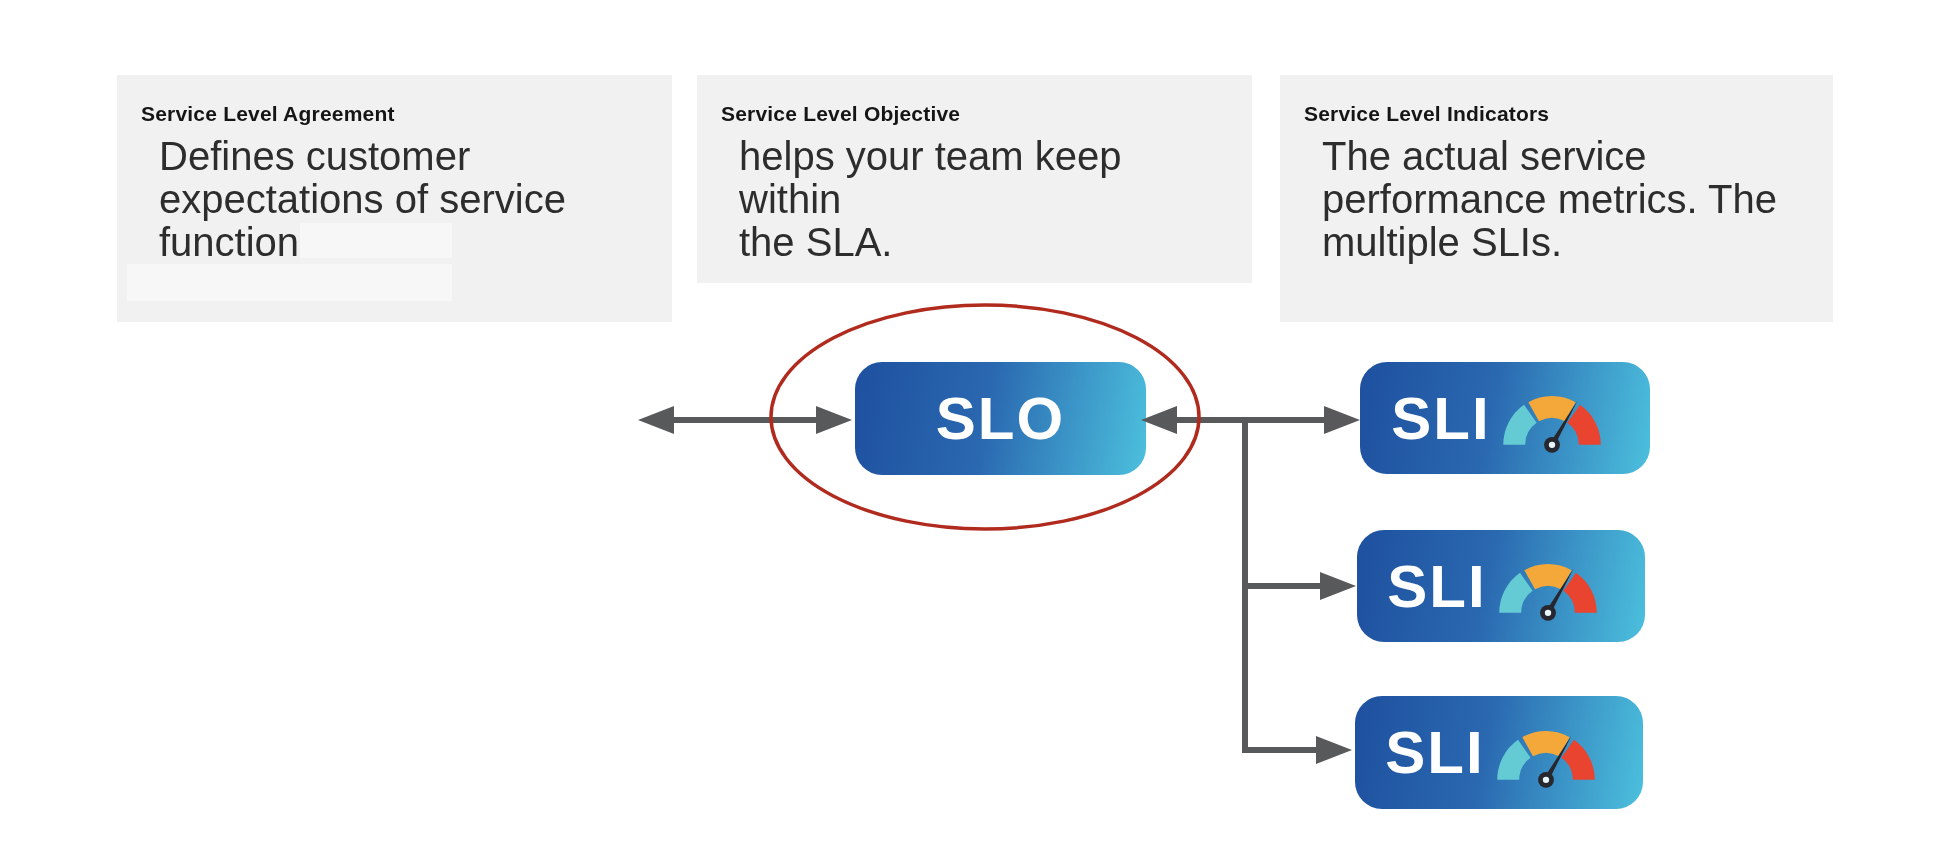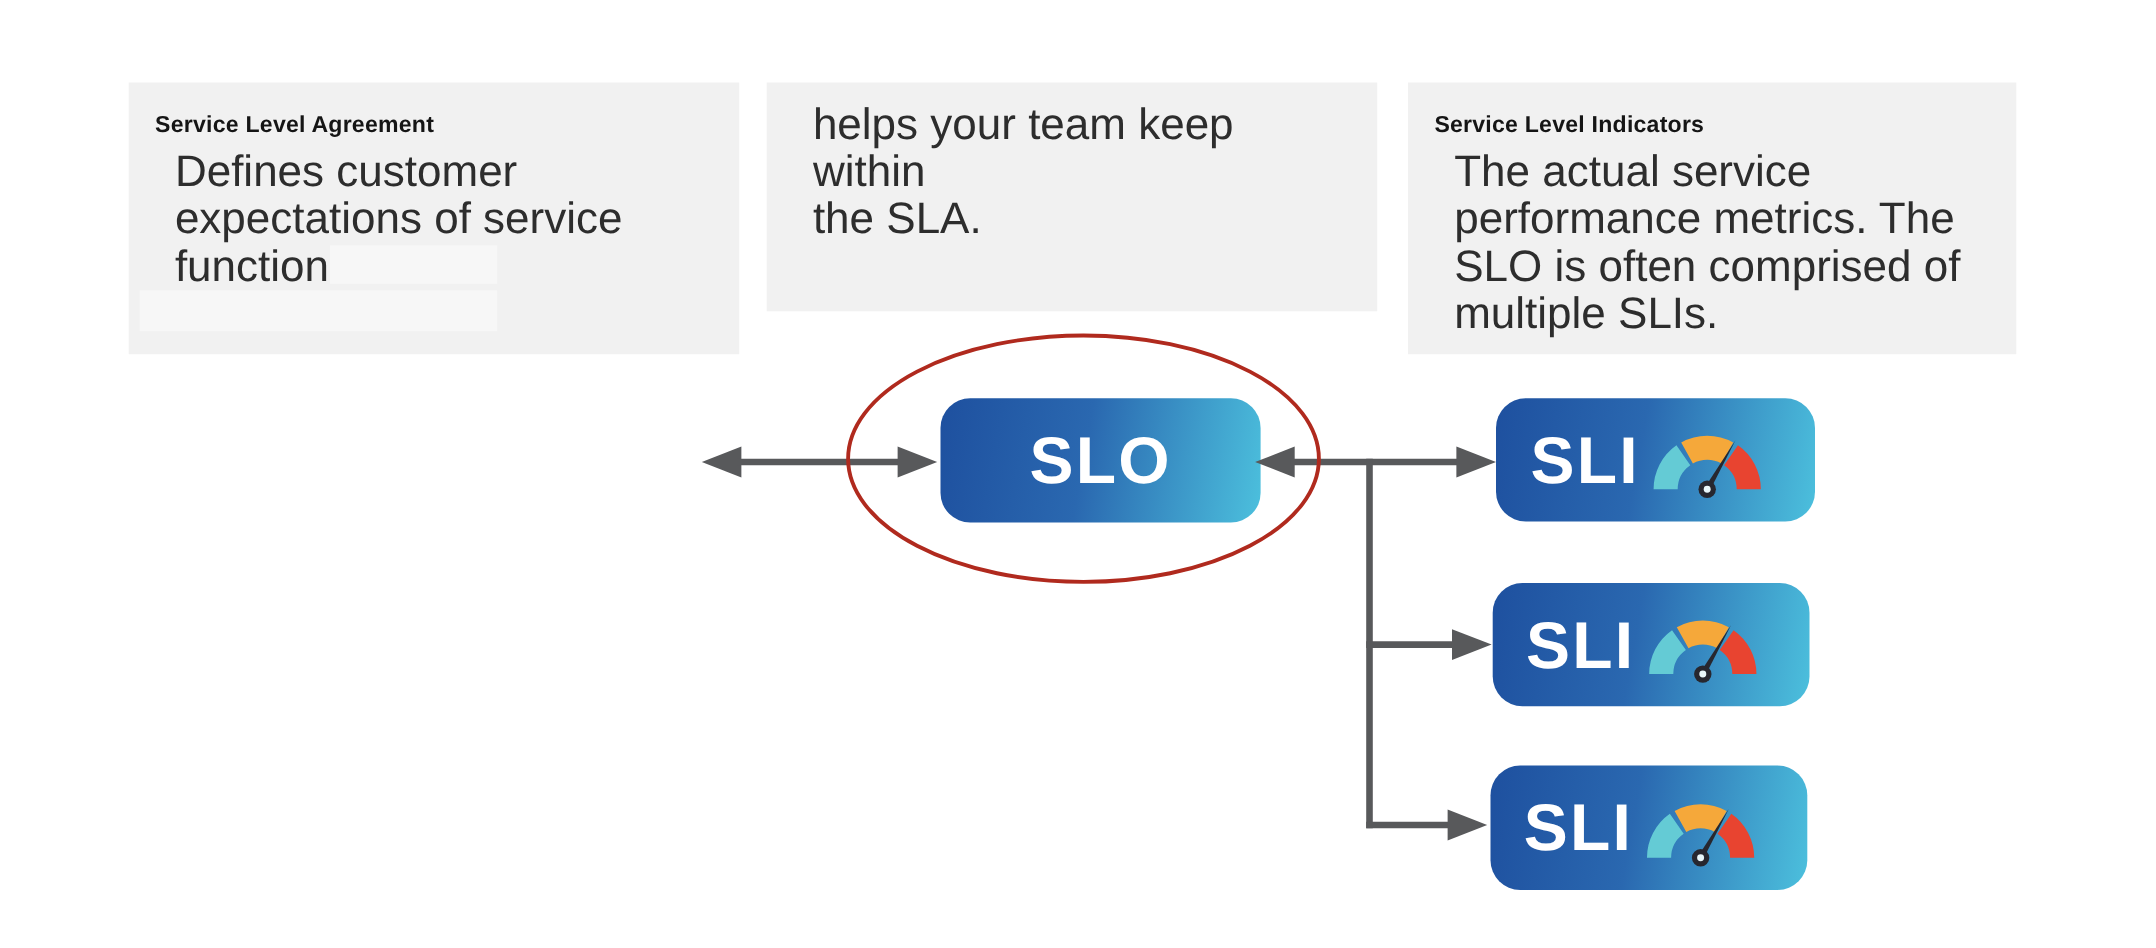--- a/index.html
+++ b/index.html
@@ -99,29 +99,29 @@
   <div class="desc-box" id="desc-sla">
     <div class="title">Service Level Agreement</div>
     <div class="line">Defines customer</div>
     <div class="line">expectations of service</div>
     <div class="line">function.</div>
     <div class="redact" id="redact-a"></div>
     <div class="redact" id="redact-b"></div>
   </div>
 
   <div class="desc-box" id="desc-slo">
+    <div class="title">Service Level Objective</div>
     <div class="line">helps your team keep within</div>
     <div class="line">the SLA.</div>
   </div>
 
   <div class="desc-box" id="desc-sli">
     <div class="title">Service Level Indicators</div>
     <div class="line">The actual service</div>
     <div class="line">performance metrics. The</div>
-    <div class="line">SLO is often comprised of</div>
     <div class="line">multiple SLIs.</div>
   </div>
 
 
   <div class="node" id="node-slo">
     <span>SLO</span>
   </div>
 
   <div class="node sli" id="node-sli-1">
     <span>SLI</span>

